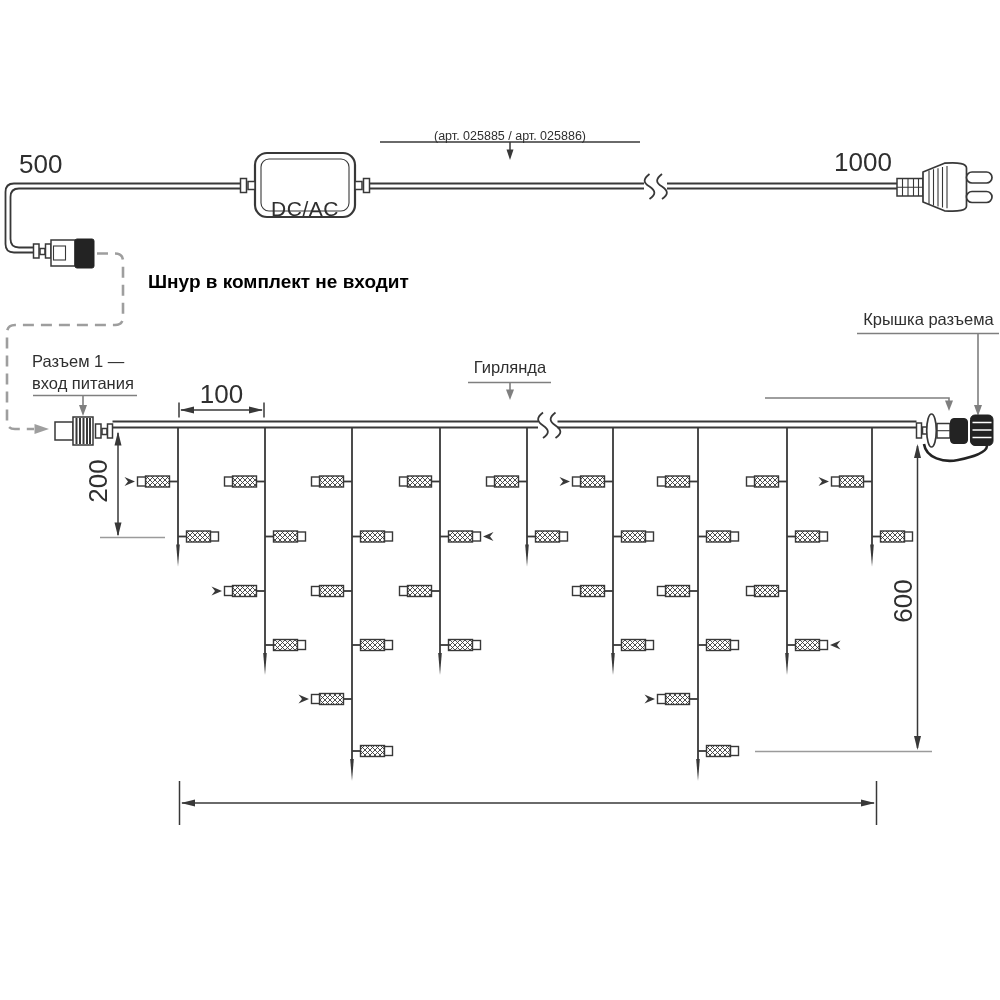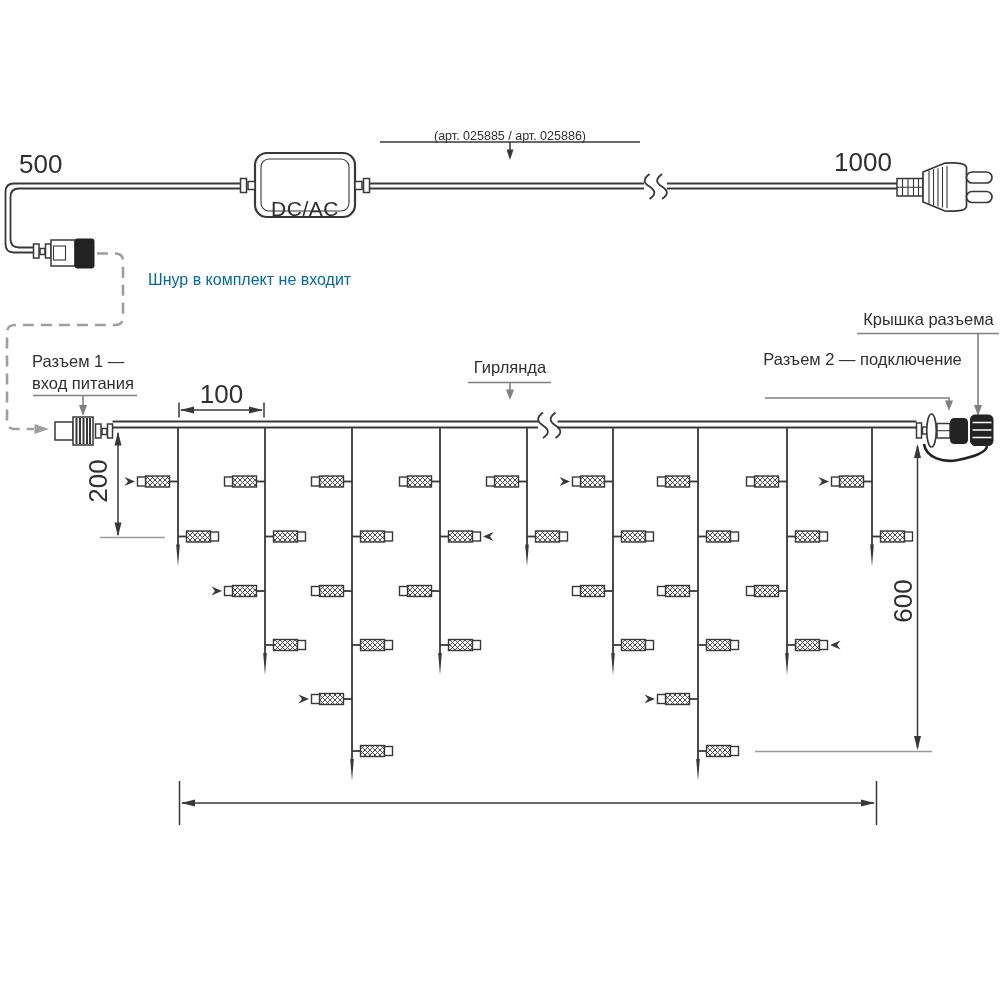--- a/index.html
+++ b/index.html
@@ -21,21 +21,21 @@
   .dim{stroke:#383838;stroke-width:1.5;fill:none;}
   .ref{stroke:#9b9b9b;stroke-width:1.4;fill:none;}
   .fill-ink{fill:#383838;stroke:none;}
   .lamp-body{fill:url(#hatch);stroke:#383838;stroke-width:1.4;}
   .lamp-cap{fill:#fff;stroke:#383838;stroke-width:1.4;}
   
   .t{position:absolute;color:#2f2f2f;white-space:nowrap;line-height:1.15;}
   .num{font-size:26px;}
   .lab{font-size:16.5px;}
   .ctr{text-align:center;white-space:normal;}
-  .note{color:#0369a1;font-weight:400;font-size:16px;}
+  .note{color:#000000;font-weight:700;font-size:19px;}
   .rot{transform:rotate(-90deg);}
 </style>
 </head>
 <body>
 
 <div id="stage">
 
   <svg id="art" width="1000" height="1000" viewBox="0 0 1000 1000">
     <defs>
       <pattern id="hatch" width="5" height="5" patternUnits="userSpaceOnUse">
@@ -332,20 +332,19 @@
   <div class="t num" style="left:834px;top:148px;">1000</div>
   <div class="t ctr" style="left:255px;top:173px;width:100px;font-size:21px;letter-spacing:0.5px;margin-top:24px;">DC/AC</div>
 
   <div class="t ctr" style="left:380px;top:120.5px;width:260px;font-size:12.5px;margin-top:8px;">(арт. 025885 / арт. 025886)</div>
 
   <div class="t note" style="left:148px;top:271px;">Шнур в комплект не входит</div>
 
   <div class="t lab" style="left:32px;top:352px;">Разъем 1 —</div>
   <div class="t lab" style="left:32px;top:374px;">вход питания</div>
   <div class="t lab ctr" style="left:468px;top:358px;width:84px;">Гирлянда</div>
-  <div class="t lab ctr" style="left:745px;top:350px;width:235px;">Разъем 2 — подключение</div>
   <div class="t lab ctr" style="left:857px;top:310px;width:143px;">Крышка разъема</div>
 
   <div class="t num ctr" style="left:178px;top:380px;width:87px;">100</div>
   <div class="t num ctr rot" style="left:57px;top:468px;width:80px;height:26px;">200</div>
   <div class="t num ctr rot" style="left:862px;top:588px;width:80px;height:26px;">600</div>
 
 </div>
 
 </body></html>

